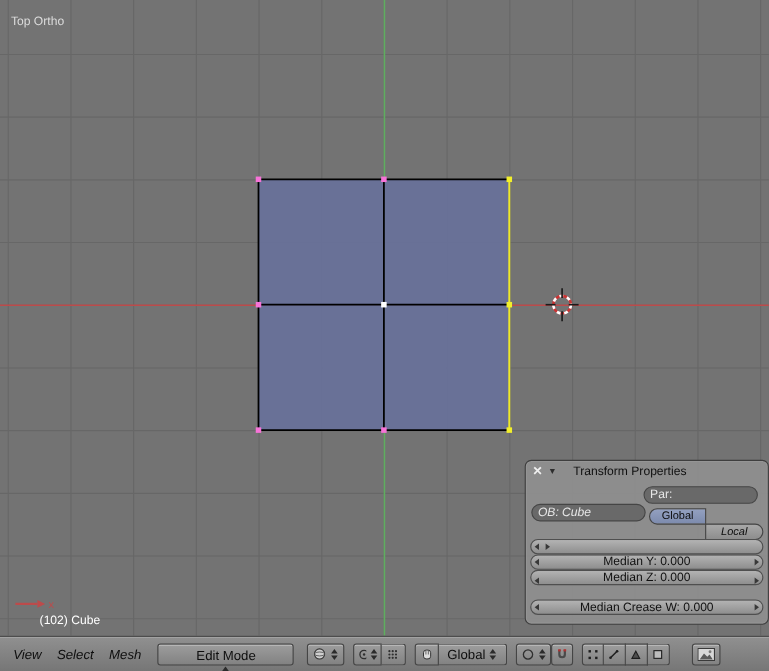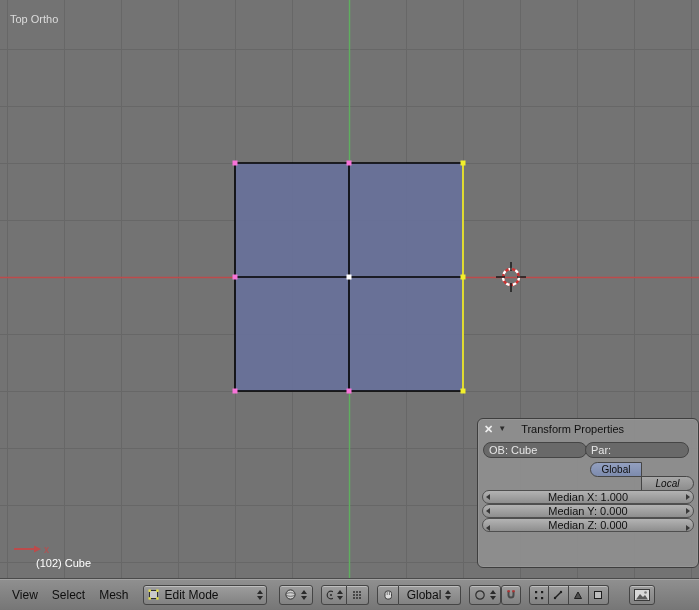--- a/index.html
+++ b/index.html
@@ -10,45 +10,45 @@
   
   .tp-panel{position:absolute;left:477px;top:418px;width:220px;height:148px;
     background:rgba(142,142,142,.94);border:1px solid #3e3e3e;border-radius:6px;
     box-shadow:inset 0 0 0 1px rgba(255,255,255,.07);}
   .tp-header{position:absolute;left:0;top:0;right:0;height:20px;display:flex;align-items:center;padding:0 6px;gap:5px;}
   .tp-close{color:#f0f0f0;font-size:11px;font-weight:bold;line-height:20px;}
   .tp-collapse{color:#2d2d2d;font-size:8px;line-height:20px;}
   .tp-title{color:#101010;font-size:11px;margin-left:10px;}
   .tp-field{position:absolute;height:16px;background:#696969;border:1px solid #454545;border-radius:8px;
     color:#e6e6e6;font-size:11px;line-height:14px;padding-left:5px;box-sizing:border-box;}
-  .tp-ob{left:5px;top:23px;width:104px;}
+  .tp-ob{left:5px;top:39px;width:104px;font-style:italic;}
   .tp-par{left:107px;top:23px;width:104px;}
   .tp-btn{position:absolute;height:15px;font-size:10px;line-height:13px;text-align:center;color:#0d0d0d;
     border:1px solid #454545;box-sizing:border-box;}
   .tp-global{left:112px;top:43px;width:52px;background:linear-gradient(#93a0c0,#7d8bad);border-radius:8px 0 0 8px;}
   .tp-local{left:163px;top:57px;width:53px;background:linear-gradient(#a8a8a8,#8d8d8d);border-radius:0 8px 8px 0;font-style:italic;}
   .tp-slider{position:absolute;left:4px;width:212px;height:14px;background:linear-gradient(#b3b3b3,#8e8e8e);
     border:1px solid #4f4f4f;border-radius:7px;display:flex;align-items:center;box-sizing:border-box;
     font-size:11px;color:#101010;}
   .tp-slider .lbl{flex:1;text-align:center;line-height:12px;}
   .s1{top:71px;} .s2{top:85px;} .s3{top:99px;align-items:flex-end;} .s4{top:126px;}
   .arr{width:0;height:0;border-top:3px solid transparent;border-bottom:3px solid transparent;margin:0 3px;}
   .arr-l{border-right:4px solid #383838;}
   .arr-r{border-left:4px solid #383838;}
 
   
   .hbar{position:absolute;left:0;bottom:0;width:699px;height:32px;box-sizing:border-box;
     background:linear-gradient(#909090,#767676);border-top:1px solid #4a4a4a;
     box-shadow:inset 0 1px 0 #a2a2a2;display:flex;align-items:center;padding-left:12px;}
-  .menu{font-size:12px;color:#0e0e0e;margin-right:14px;}
+  .menu{font-size:12px;color:#0e0e0e;margin-right:14px;font-style:italic;}
   .btn,.drop{height:20px;background:linear-gradient(#9d9d9d,#828282);border:1px solid #454545;
     border-radius:3px;display:flex;align-items:center;justify-content:center;gap:3px;
     box-sizing:border-box;padding:0 3px;box-shadow:inset 0 1px 0 rgba(255,255,255,.35);}
   .drop-label{font-size:12px;color:#0e0e0e;white-space:nowrap;}
-  .mode-drop{width:124px;justify-content:flex-start;margin-right:12px;}
+  .mode-drop{width:124px;justify-content:flex-start;margin-right:12px;flex-direction:column;}
   .mode-drop .drop-label{flex:1;text-align:left;padding-left:2px;}
   .orient-drop{width:62px;}
   .stepper{display:flex;flex-direction:column;gap:2px;margin-left:1px;}
   .stepper i{display:block;width:0;height:0;border-left:3px solid transparent;border-right:3px solid transparent;}
   .stepper .up{border-bottom:4px solid #2b2b2b;}
   .stepper .dn{border-top:4px solid #2b2b2b;}
   .grp{display:flex;}
   .grp .btn{border-radius:0;border-left-width:0;}
   .grp .btn:first-child{border-radius:3px 0 0 3px;border-left-width:1px;}
   .grp .btn:last-child{border-radius:0 3px 3px 0;}
@@ -139,31 +139,35 @@
       <span class="tp-collapse">▼</span>
       <span class="tp-title">Transform Properties</span>
     </div>
     <div class="tp-field tp-ob">OB: Cube</div>
     <div class="tp-field tp-par">Par:</div>
     <div class="tp-btn tp-global">Global</div>
     <div class="tp-btn tp-local">Local</div>
 
     <div class="tp-slider s1">
       <span class="arr arr-l"></span>
-      <span class="lbl">Median X: 1.000</span>
       <span class="arr arr-r"></span>
     </div>
     <div class="tp-slider s2">
       <span class="arr arr-l"></span>
       <span class="lbl">Median Y: 0.000</span>
       <span class="arr arr-r"></span>
     </div>
     <div class="tp-slider s3">
       <span class="arr arr-l"></span>
       <span class="lbl">Median Z: 0.000</span>
+      <span class="arr arr-r"></span>
+    </div>
+    <div class="tp-slider s4">
+      <span class="arr arr-l"></span>
+      <span class="lbl">Median Crease W: 0.000</span>
       <span class="arr arr-r"></span>
     </div>
   </div>
 
   <div class="hbar">
     <span class="menu">View</span>
     <span class="menu">Select</span>
     <span class="menu">Mesh</span>
 
     <div class="drop mode-drop">

